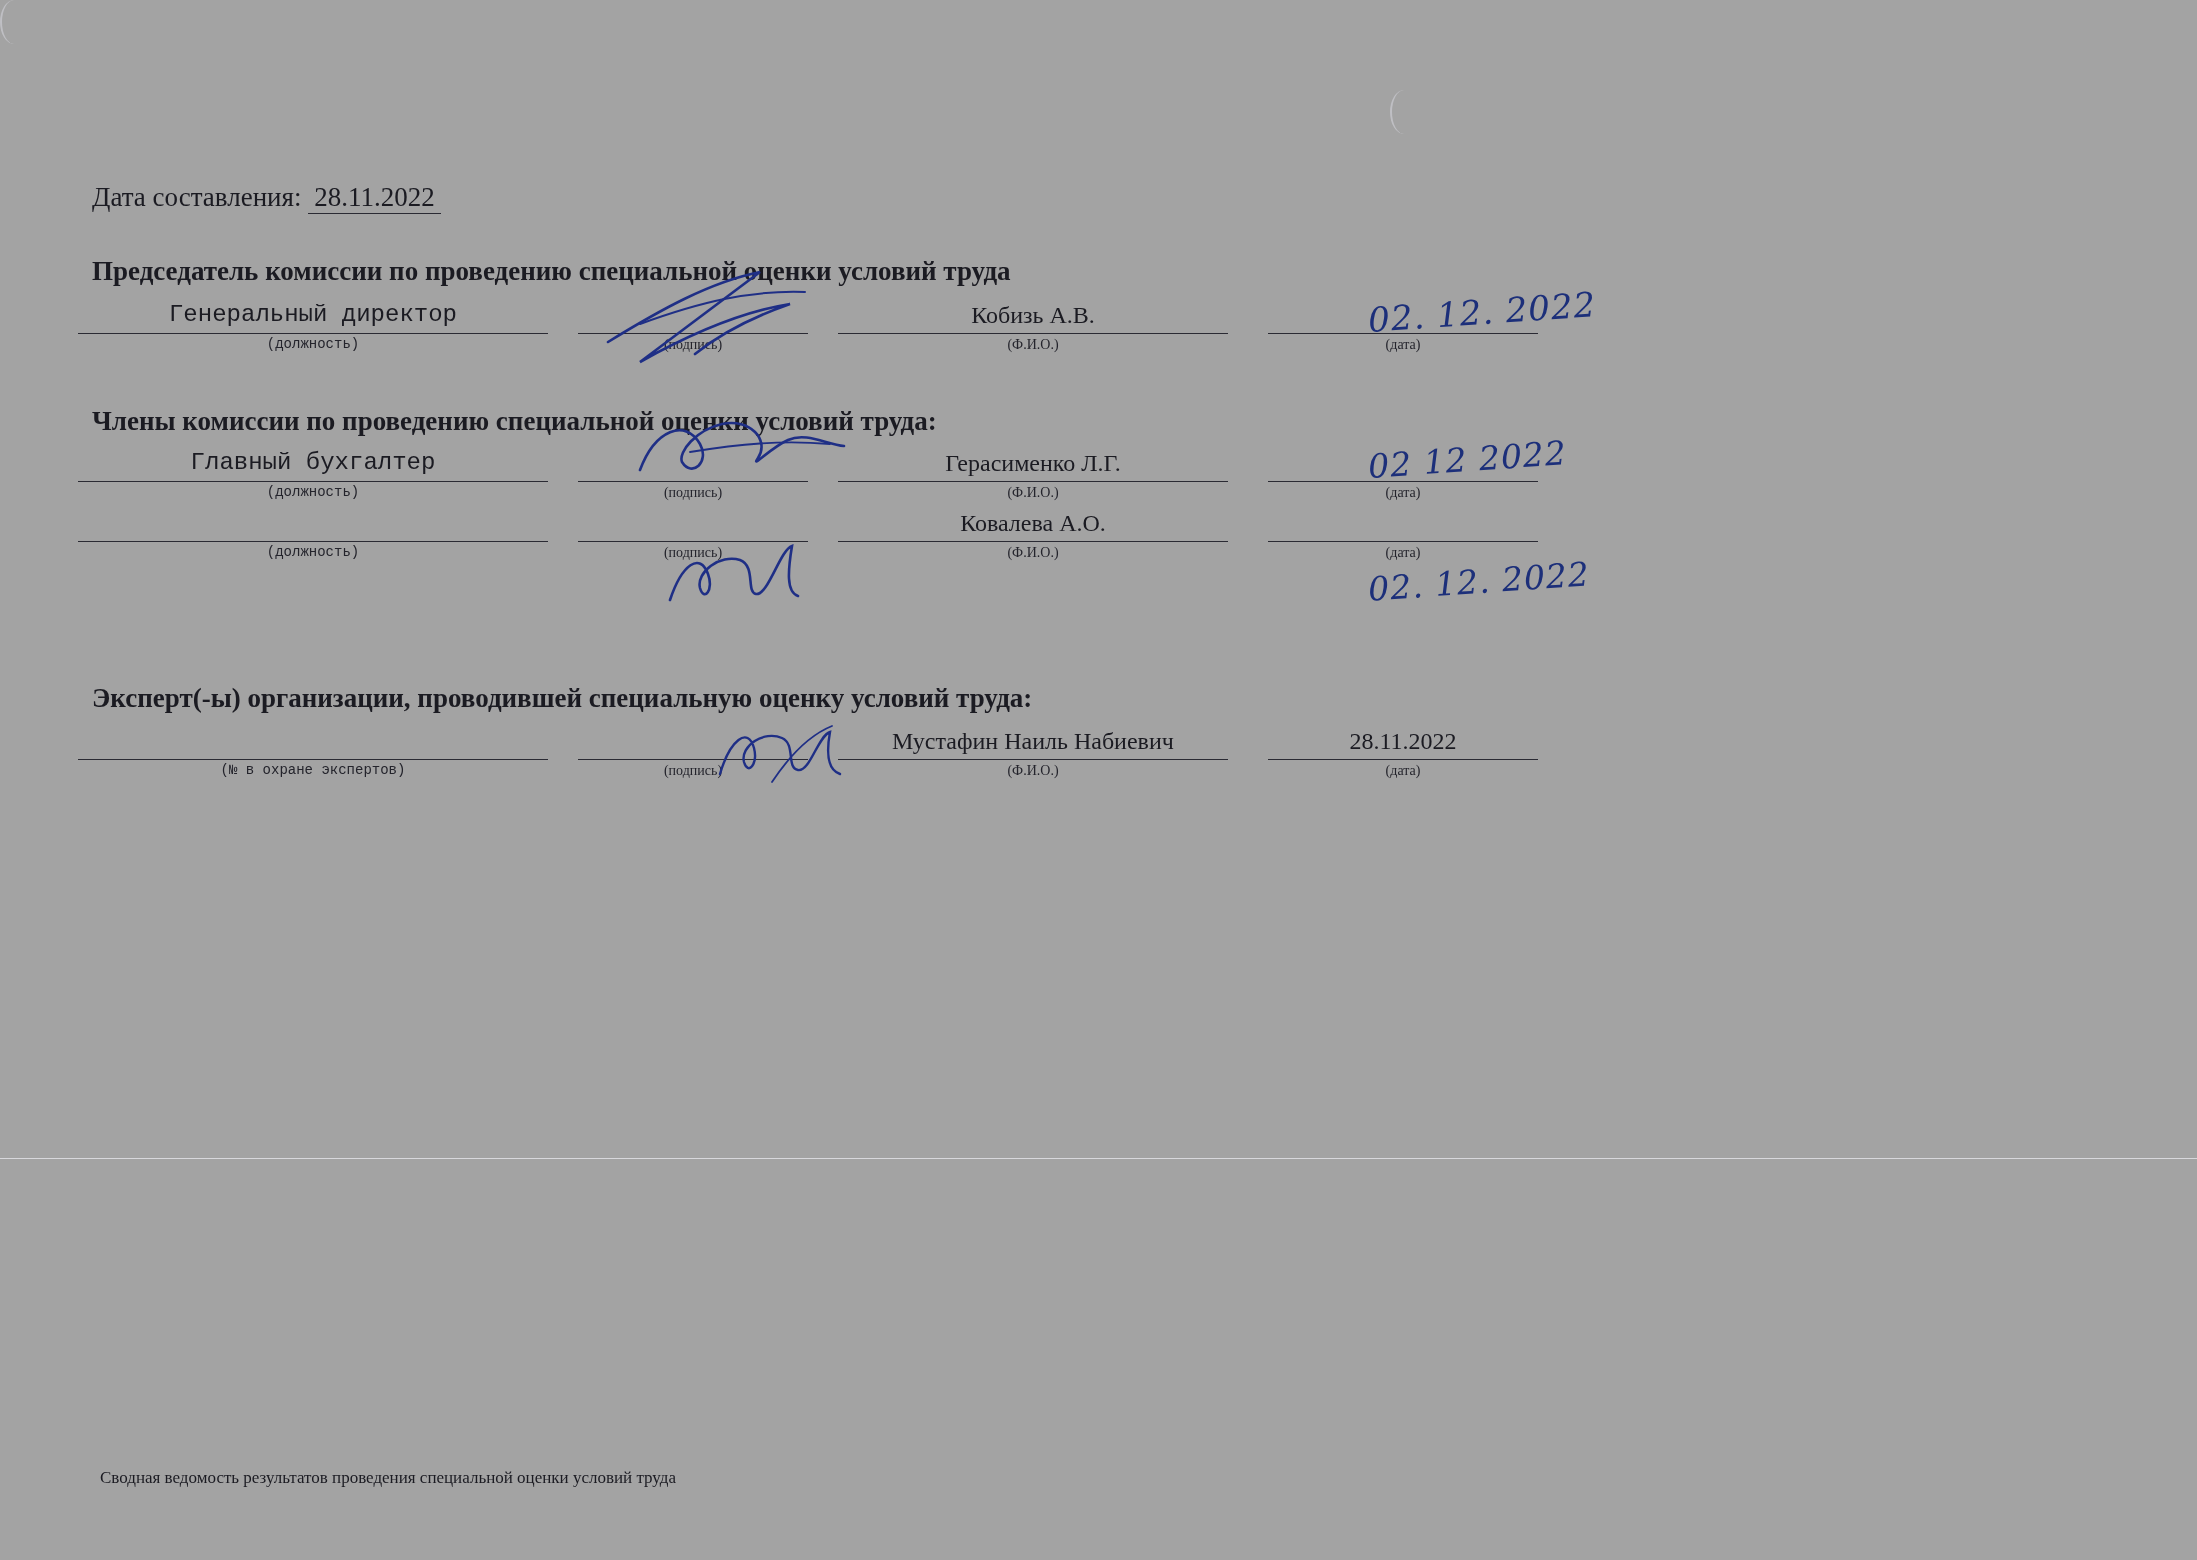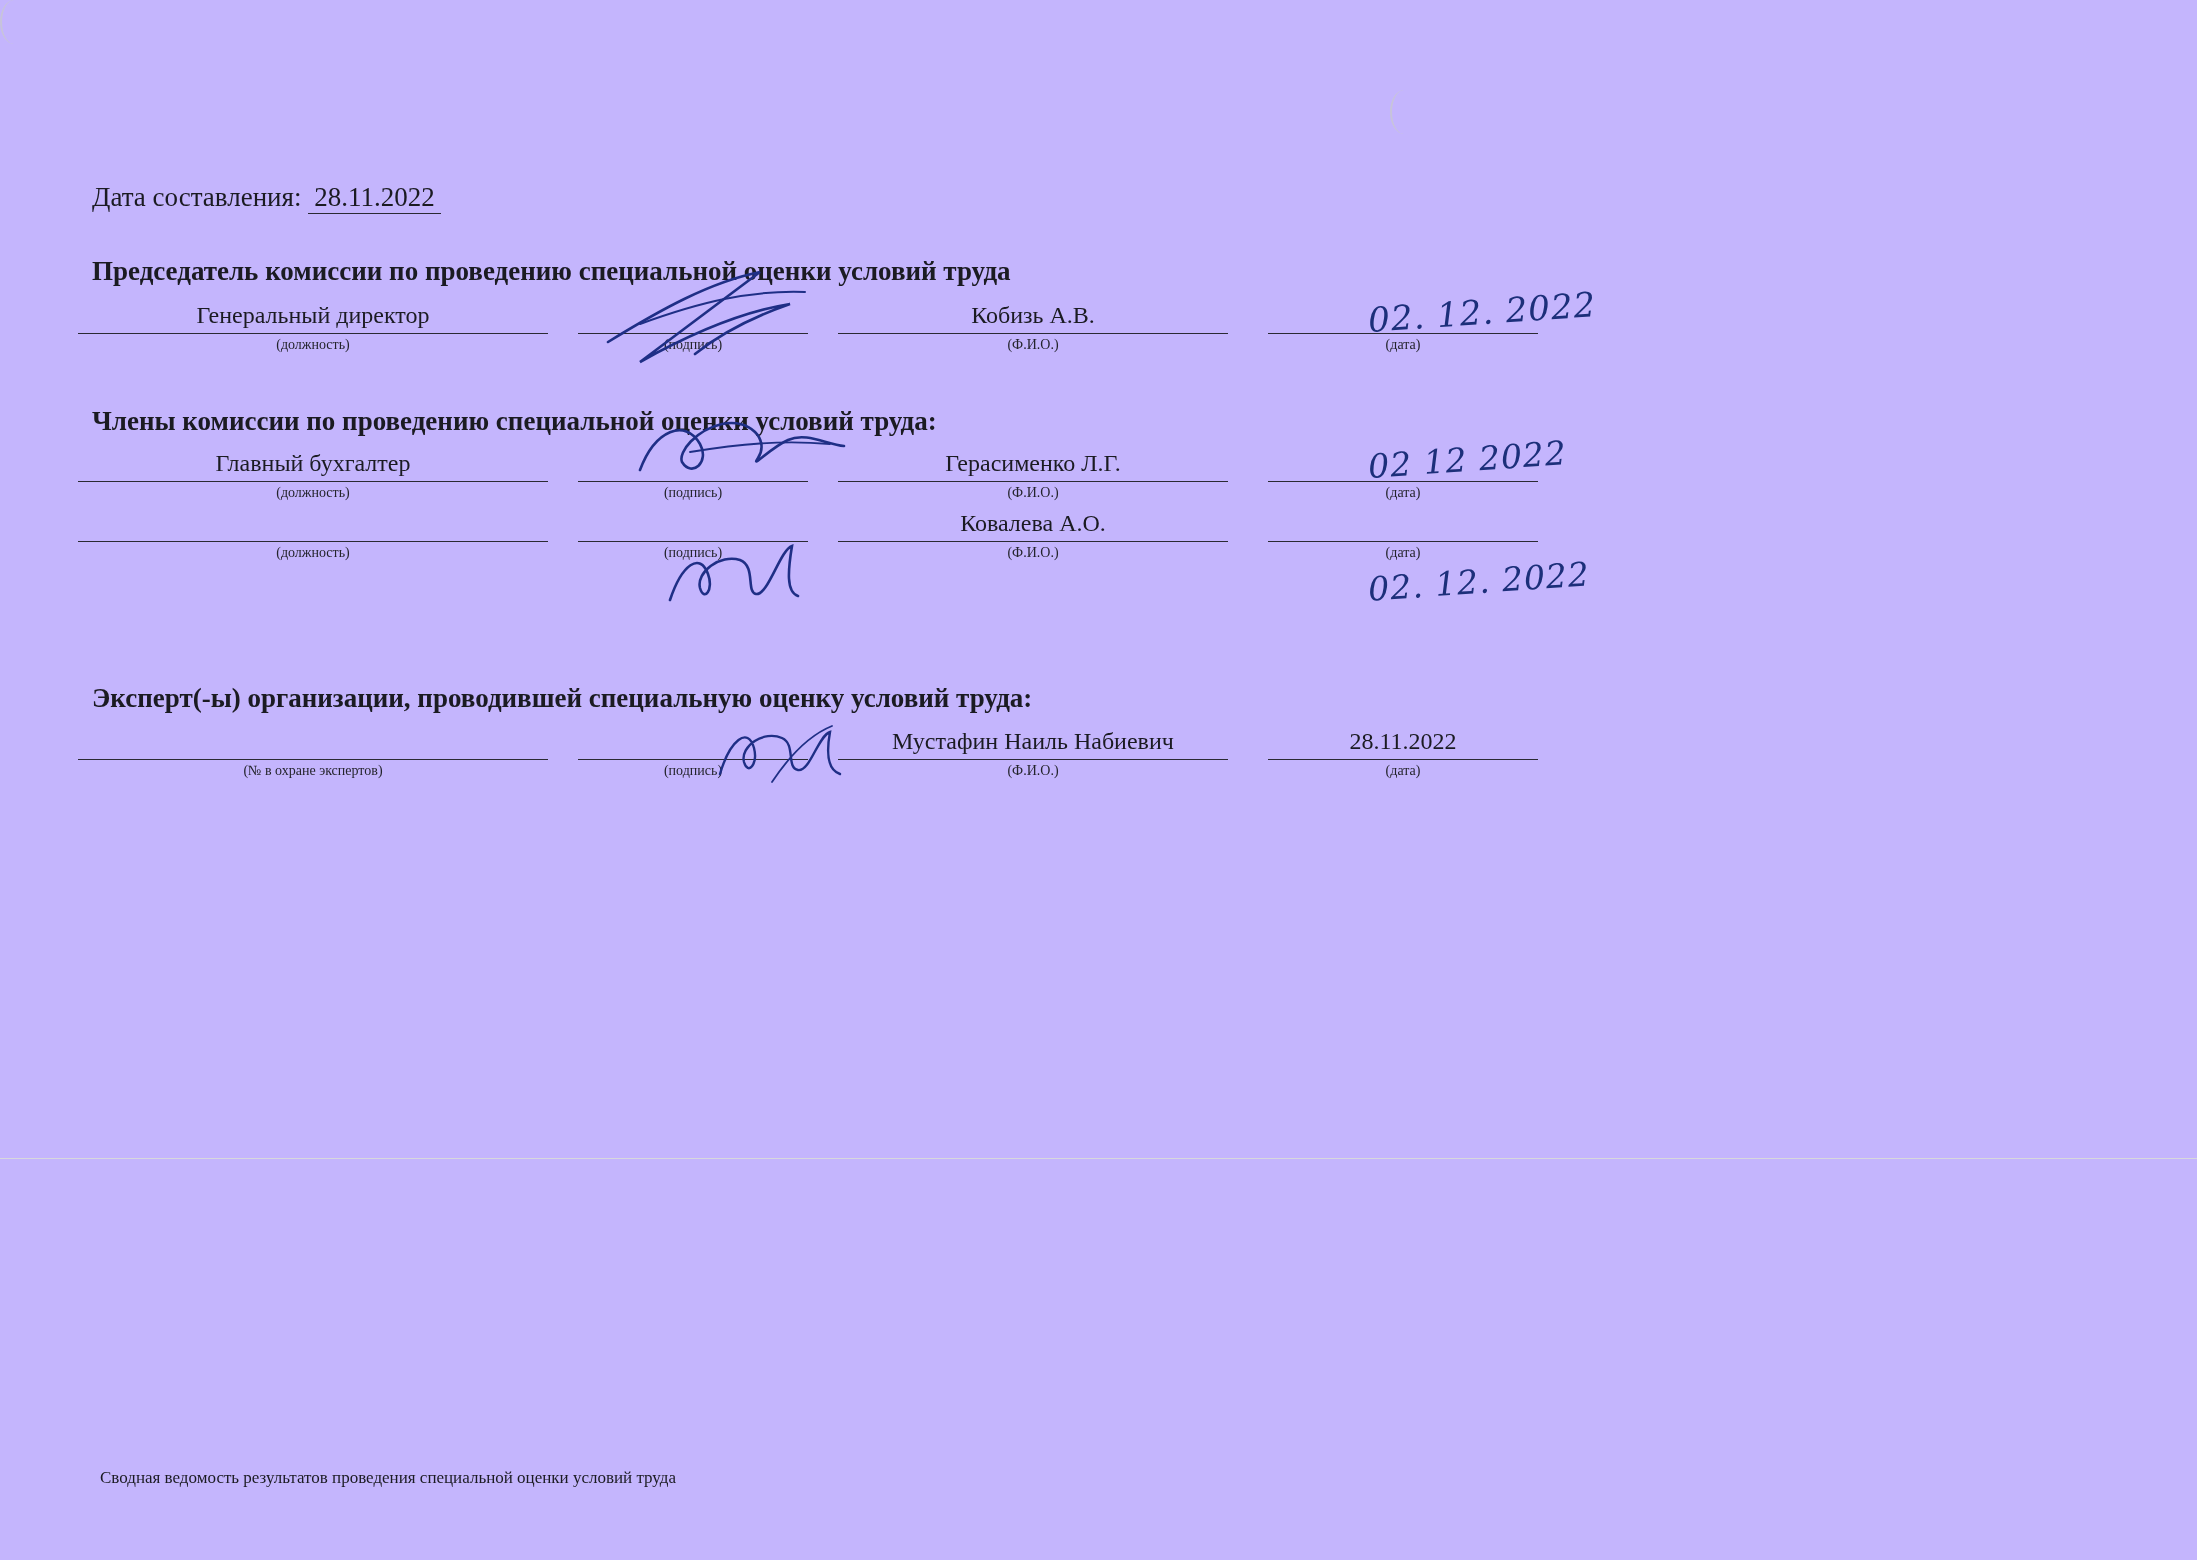--- a/index.html
+++ b/index.html
@@ -12,21 +12,21 @@
     height: 1560px;
     position: relative;
     font-family: "Liberation Serif", serif;
     color: #1b1b22;
     overflow: hidden;
   }
 
   .page {
     position: absolute;
     inset: 0;
-    background: #c4b5fd;
+    background: #a3a3a3;
   }
 
   
   .punch {
     position: absolute;
     width: 26px;
     height: 44px;
     border-left: 2px solid #c9c9cf;
     border-radius: 60% 0 0 60%;
     opacity: .75;
@@ -89,21 +89,21 @@
     line-height: 29px;
   }
   .cell .caption {
     text-align: center;
     font-size: 14px;
     line-height: 17px;
     padding-top: 2px;
     color: #24242c;
   }
 
-  .c-post  { width: 470px; }
+  .c-post  { width: 470px; font-family: Liberation Mono, monospace; }
   .c-sign  { width: 230px; margin-left: 30px; }
   .c-name  { width: 390px; margin-left: 30px; }
   .c-date  { width: 270px; margin-left: 40px; }
 
   
   .hand {
     position: absolute;
     font-family: "DejaVu Serif", serif;
     font-style: italic;
     color: #1c2f7a;

